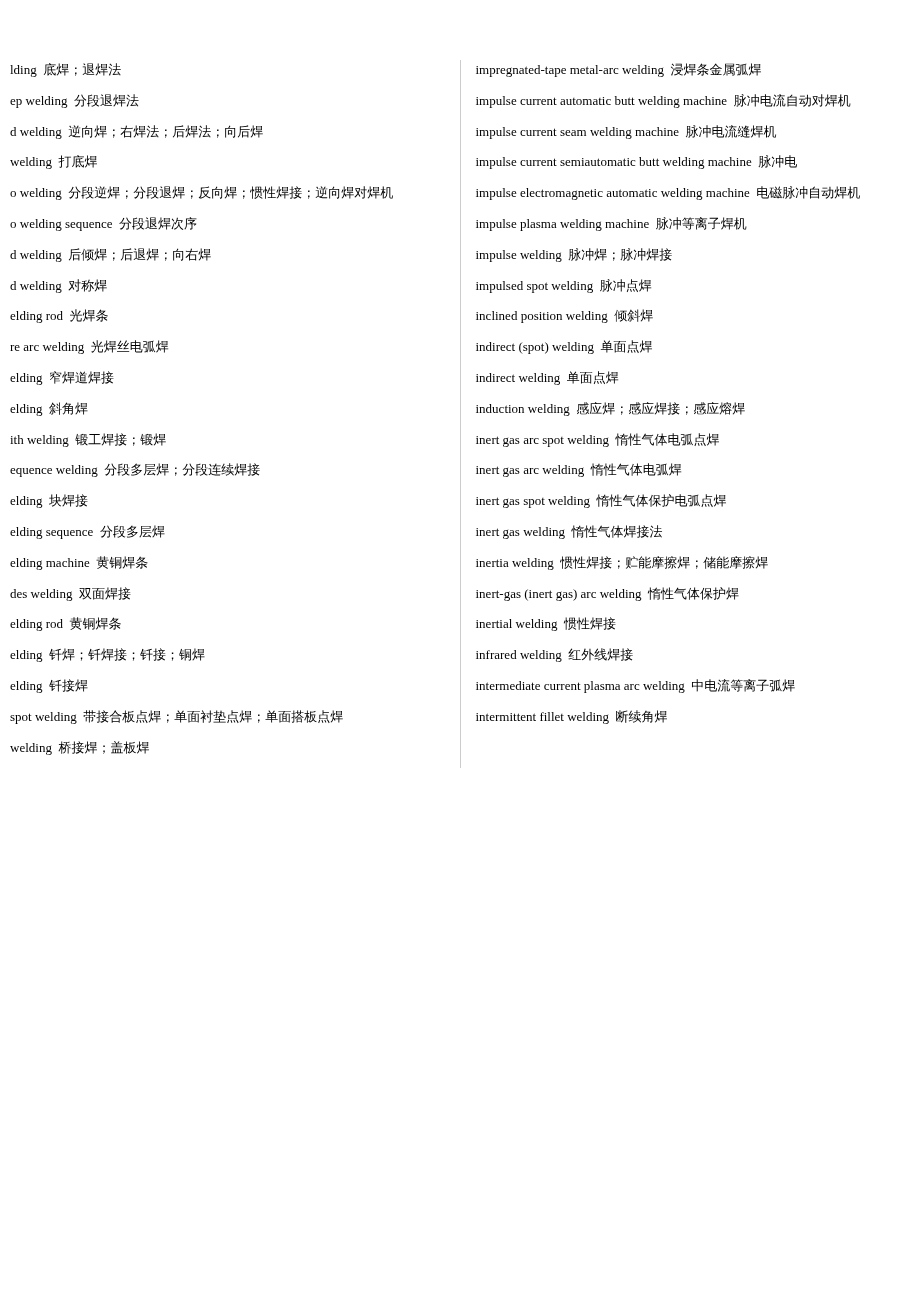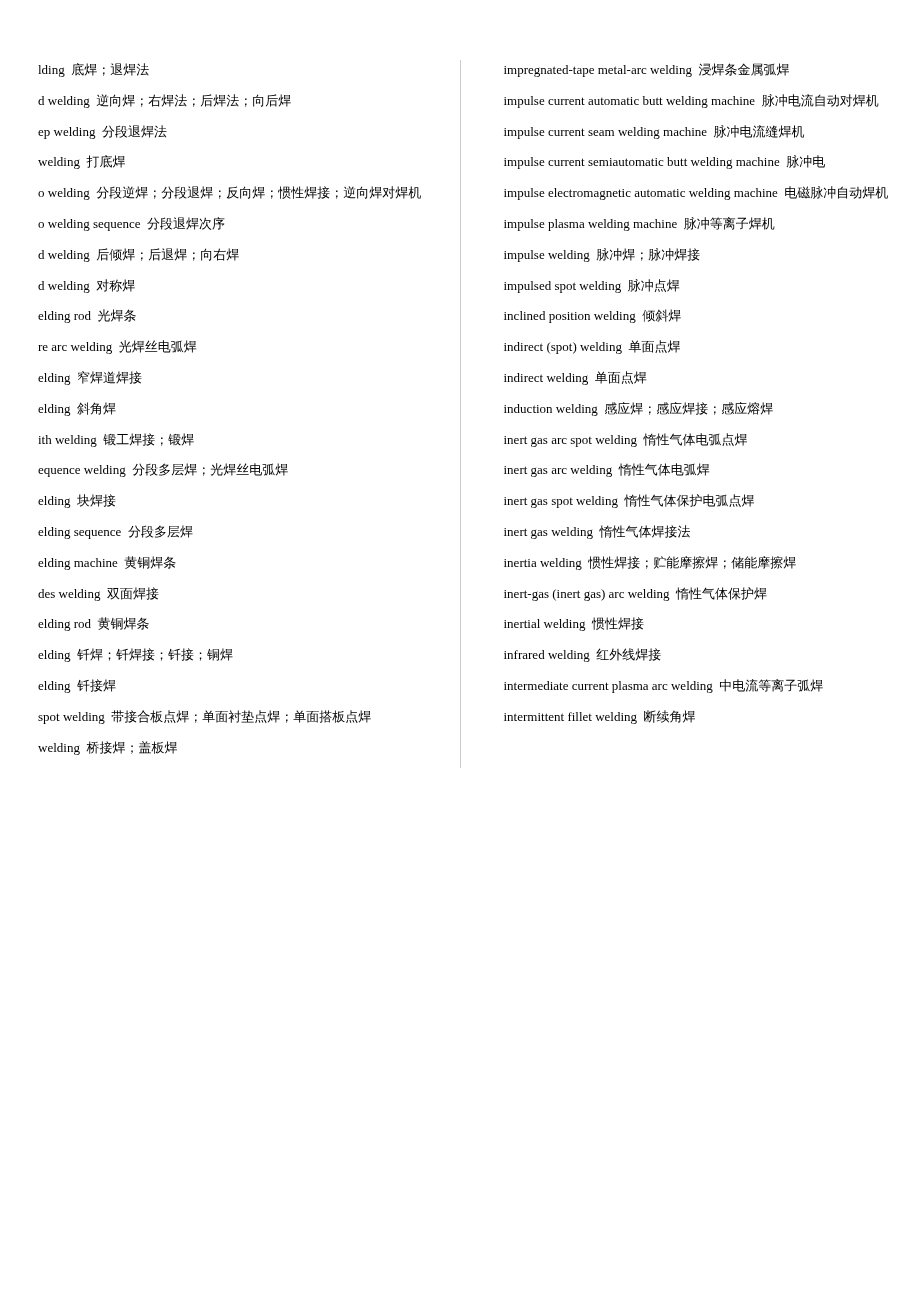--- a/index.html
+++ b/index.html
@@ -17,21 +17,20 @@
       padding: 60px 0 60px 0;
     }
     .dictionary-container {
       display: flex;
       flex-direction: row;
       width: 100%;
     }
     .column {
       flex: 1;
       padding: 0 10px;
-      margin-left: 28px;
     }
     .entry {
       margin-bottom: 10px;
       line-height: 1.6;
     }
     .entry-en {
       font-family: "Times New Roman", serif;
       font-size: 13px;
     }
     .entry-zh {
@@ -42,33 +41,33 @@
       background: #ccc;
       margin: 0 5px;
     }
   </style>
 </head>
 <body>
 
 <div class="dictionary-container">
   <div class="column" id="left-col">
       <div class="entry"><span class="entry-en">lding</span>&nbsp;&nbsp;<span class="entry-zh">底焊；退焊法</span></div>
+      <div class="entry"><span class="entry-en">ep welding</span>&nbsp;&nbsp;<span class="entry-zh">分段退焊法</span></div>
       <div class="entry"><span class="entry-en">d welding</span>&nbsp;&nbsp;<span class="entry-zh">逆向焊；右焊法；后焊法；向后焊</span></div>
-      <div class="entry"><span class="entry-en">ep welding</span>&nbsp;&nbsp;<span class="entry-zh">分段退焊法</span></div>
       <div class="entry"><span class="entry-en">welding</span>&nbsp;&nbsp;<span class="entry-zh">打底焊</span></div>
       <div class="entry"><span class="entry-en">o welding</span>&nbsp;&nbsp;<span class="entry-zh">分段逆焊；分段退焊；反向焊；惯性焊接；逆向焊对焊机</span></div>
       <div class="entry"><span class="entry-en">o welding sequence</span>&nbsp;&nbsp;<span class="entry-zh">分段退焊次序</span></div>
       <div class="entry"><span class="entry-en">d welding</span>&nbsp;&nbsp;<span class="entry-zh">后倾焊；后退焊；向右焊</span></div>
       <div class="entry"><span class="entry-en">d welding</span>&nbsp;&nbsp;<span class="entry-zh">对称焊</span></div>
       <div class="entry"><span class="entry-en">elding rod</span>&nbsp;&nbsp;<span class="entry-zh">光焊条</span></div>
       <div class="entry"><span class="entry-en">re arc welding</span>&nbsp;&nbsp;<span class="entry-zh">光焊丝电弧焊</span></div>
       <div class="entry"><span class="entry-en">elding</span>&nbsp;&nbsp;<span class="entry-zh">窄焊道焊接</span></div>
       <div class="entry"><span class="entry-en">elding</span>&nbsp;&nbsp;<span class="entry-zh">斜角焊</span></div>
       <div class="entry"><span class="entry-en">ith welding</span>&nbsp;&nbsp;<span class="entry-zh">锻工焊接；锻焊</span></div>
-      <div class="entry"><span class="entry-en">equence welding</span>&nbsp;&nbsp;<span class="entry-zh">分段多层焊；光焊丝电弧焊</span></div>
+      <div class="entry"><span class="entry-en">equence welding</span>&nbsp;&nbsp;<span class="entry-zh">分段多层焊；分段连续焊接</span></div>
       <div class="entry"><span class="entry-en">elding</span>&nbsp;&nbsp;<span class="entry-zh">块焊接</span></div>
       <div class="entry"><span class="entry-en">elding sequence</span>&nbsp;&nbsp;<span class="entry-zh">分段多层焊</span></div>
       <div class="entry"><span class="entry-en">elding machine</span>&nbsp;&nbsp;<span class="entry-zh">黄铜焊条</span></div>
       <div class="entry"><span class="entry-en">des welding</span>&nbsp;&nbsp;<span class="entry-zh">双面焊接</span></div>
       <div class="entry"><span class="entry-en">elding rod</span>&nbsp;&nbsp;<span class="entry-zh">黄铜焊条</span></div>
       <div class="entry"><span class="entry-en">elding</span>&nbsp;&nbsp;<span class="entry-zh">钎焊；钎焊接；钎接；铜焊</span></div>
       <div class="entry"><span class="entry-en">elding</span>&nbsp;&nbsp;<span class="entry-zh">钎接焊</span></div>
       <div class="entry"><span class="entry-en">spot welding</span>&nbsp;&nbsp;<span class="entry-zh">带接合板点焊；单面衬垫点焊；单面搭板点焊</span></div>
       <div class="entry"><span class="entry-en">welding</span>&nbsp;&nbsp;<span class="entry-zh">桥接焊；盖板焊</span></div>
     </div>

